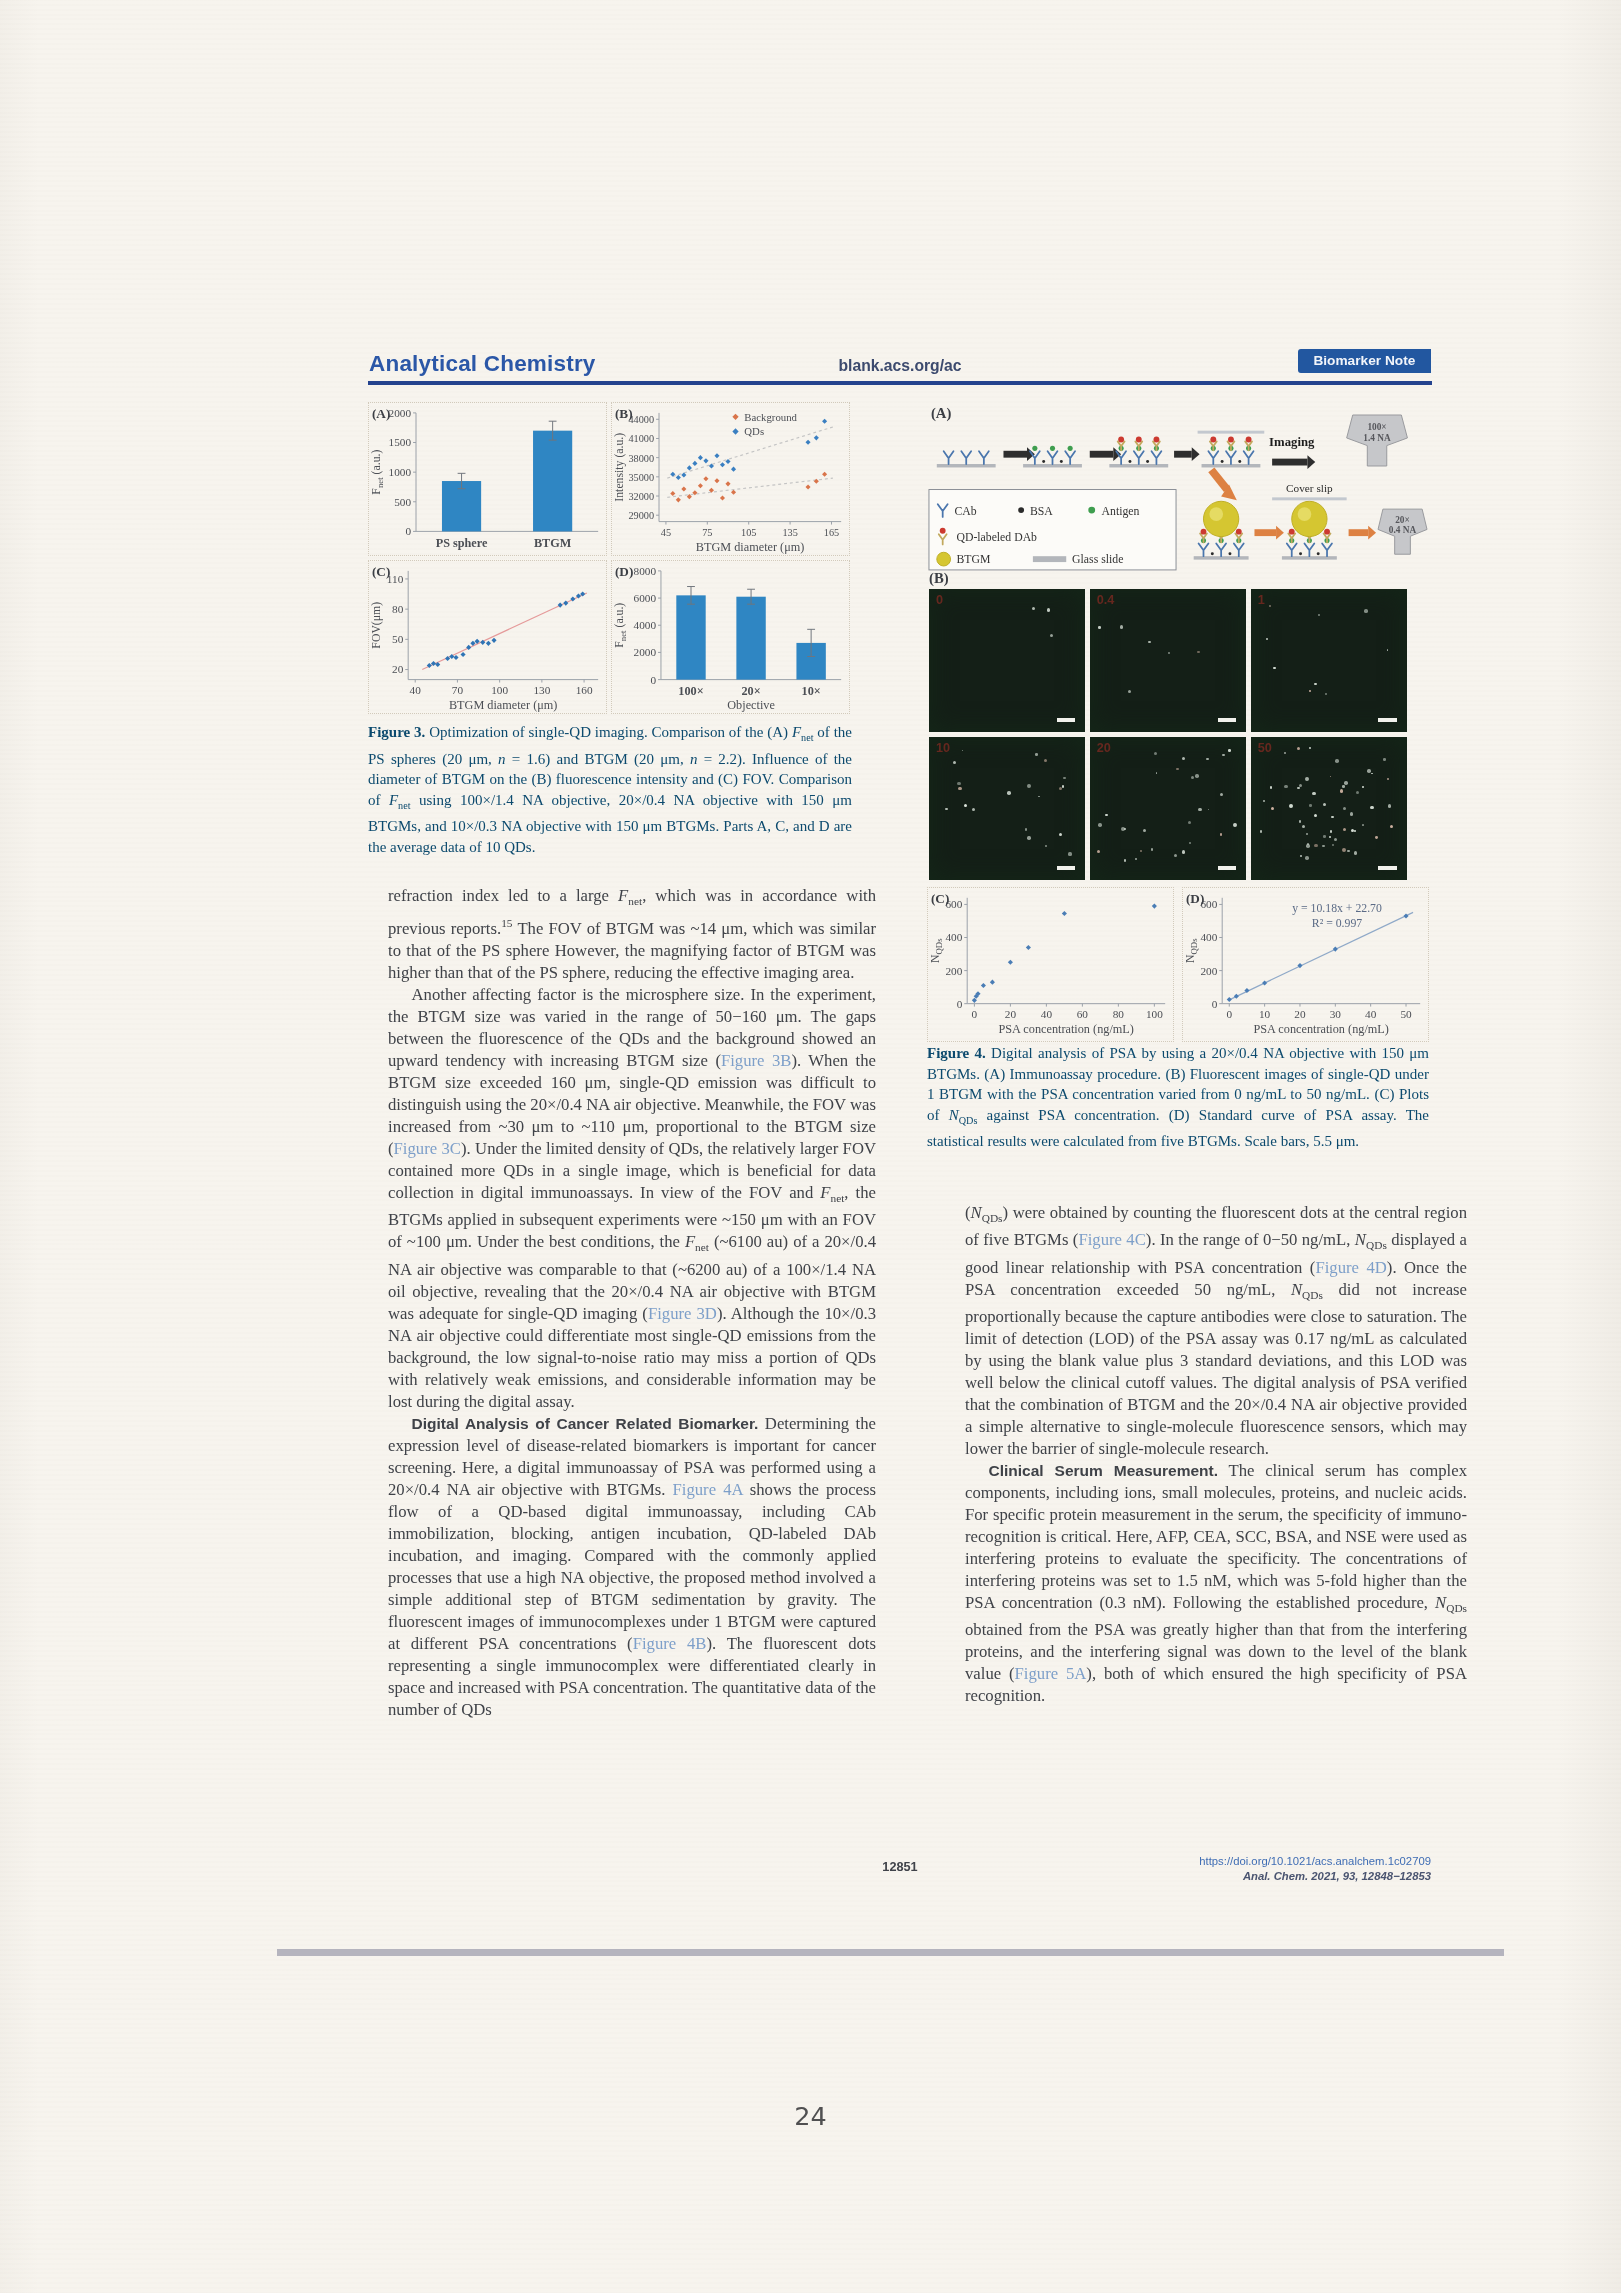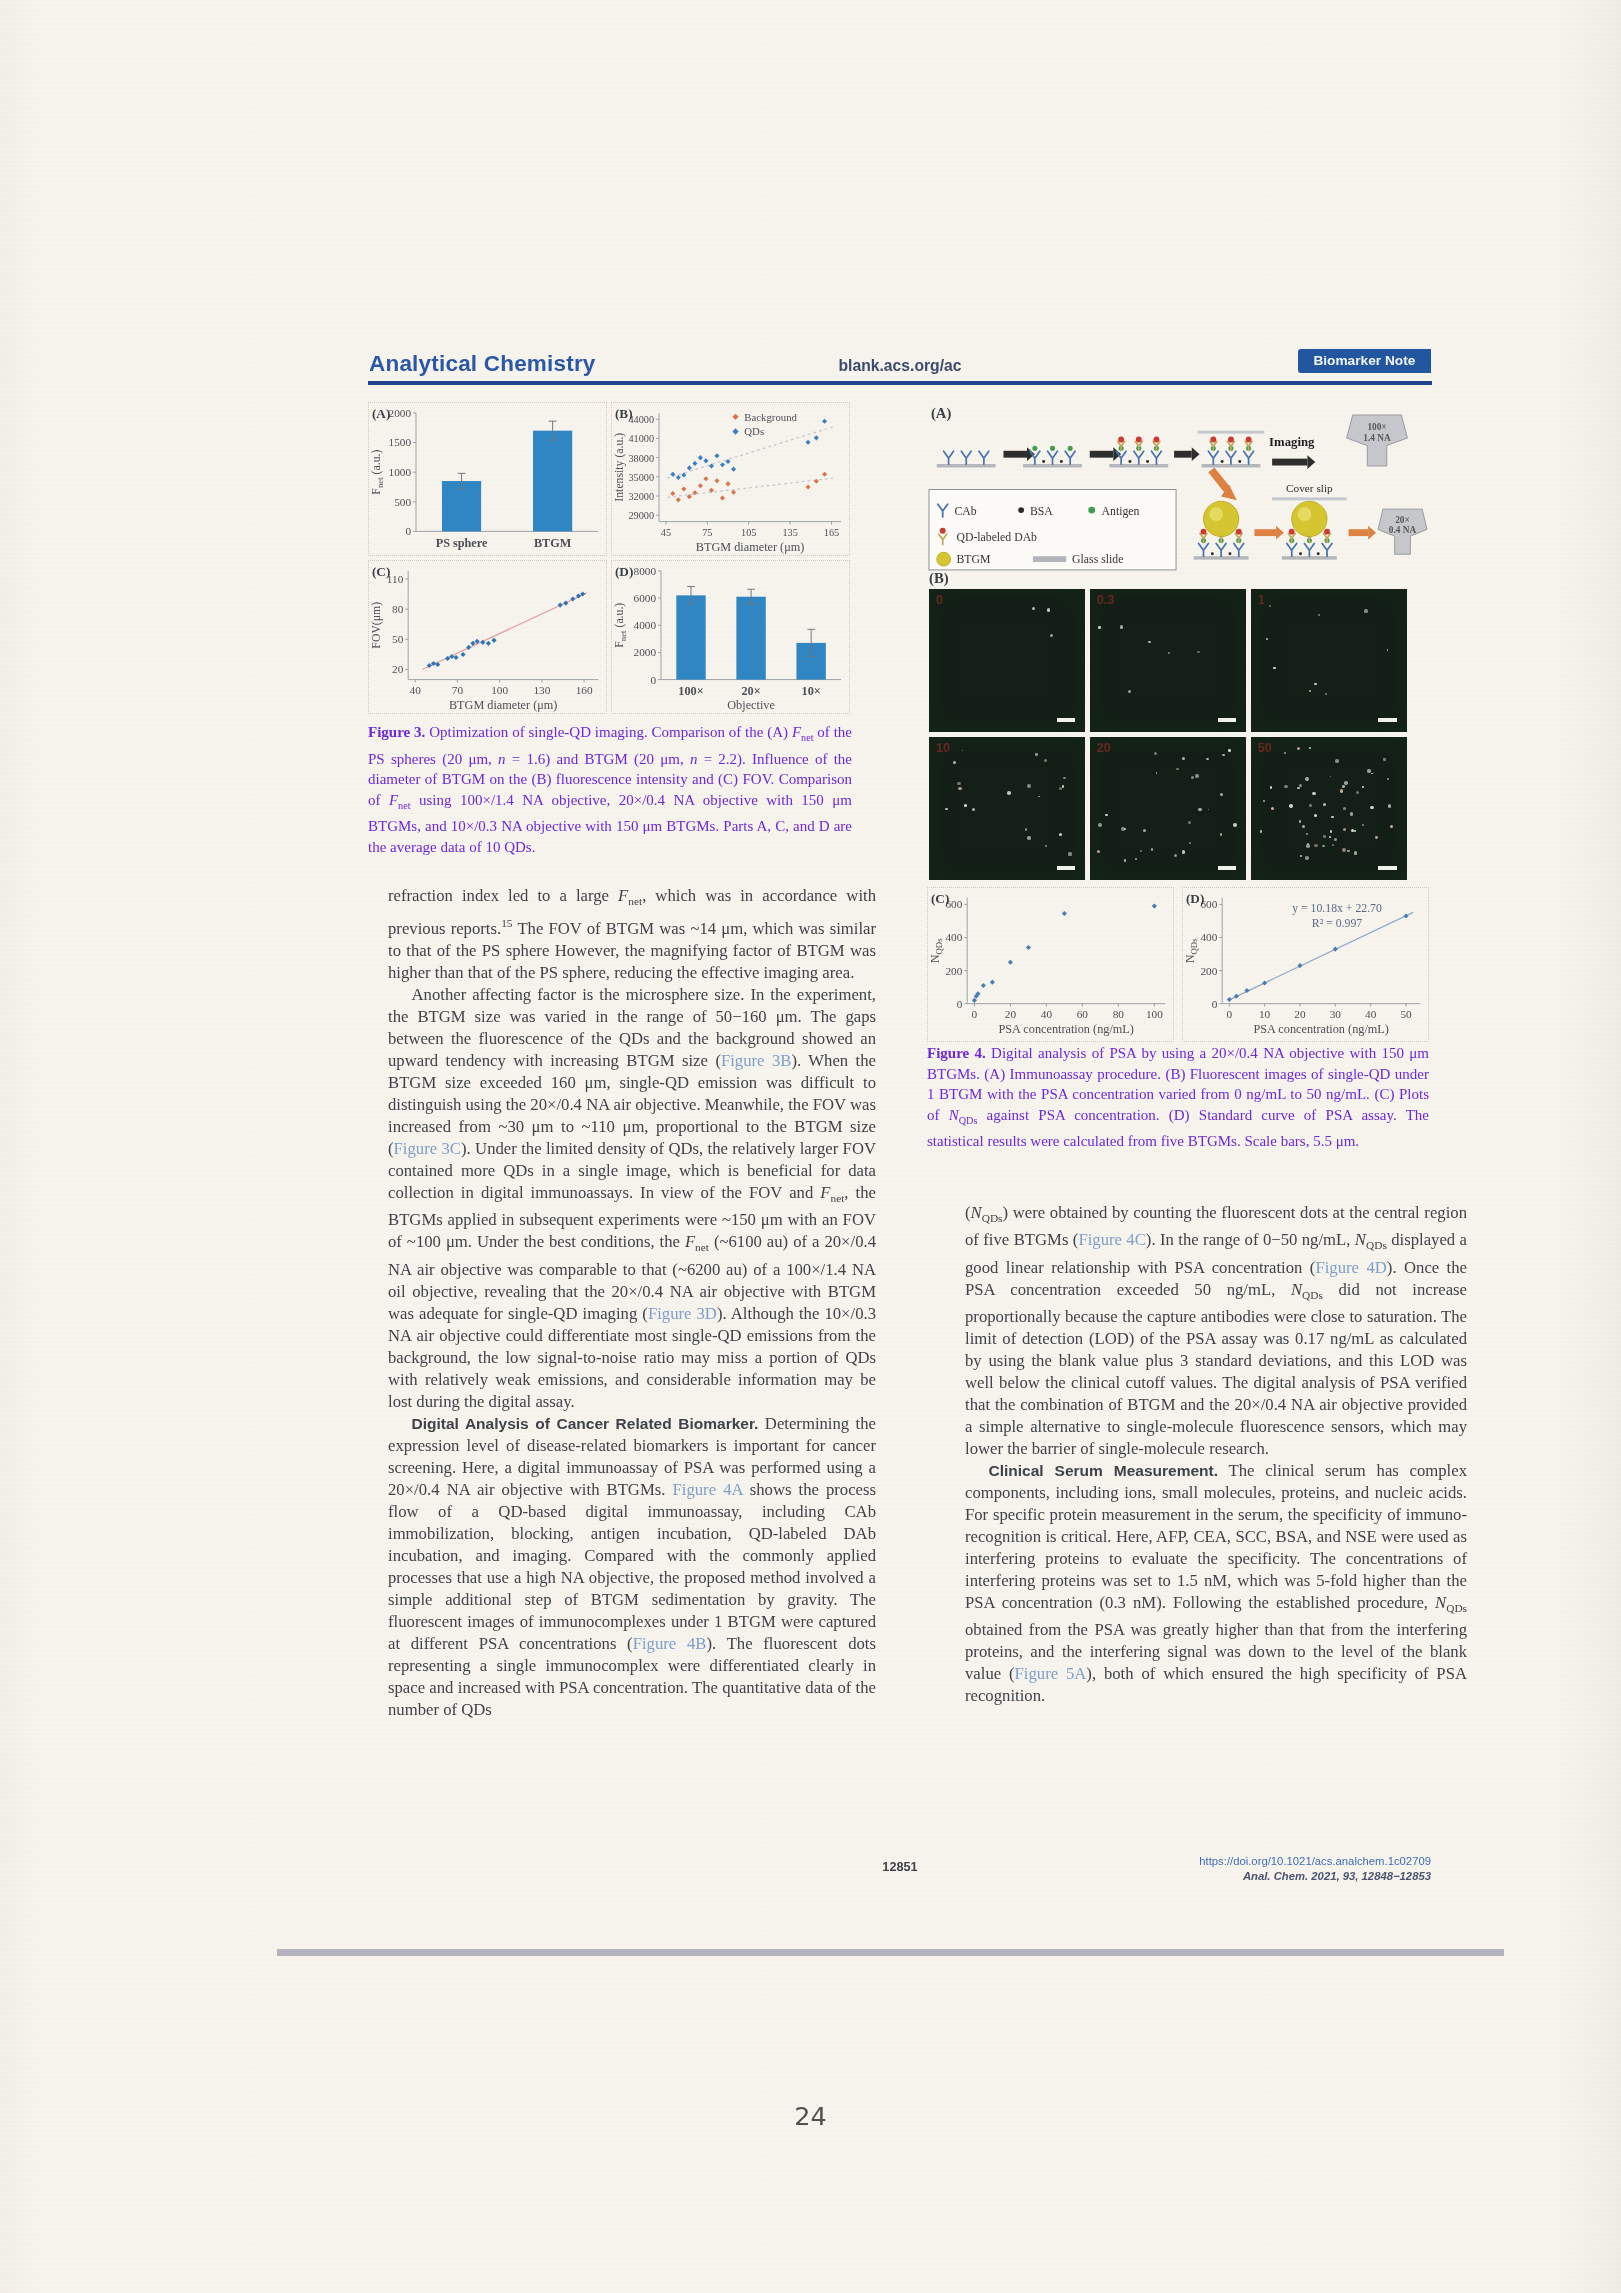--- a/index.html
+++ b/index.html
@@ -16,21 +16,21 @@
   .abs{position:absolute;}
   
   .journal{left:369px;top:351px;font:bold 22.5px "Liberation Sans",sans-serif;color:#2b57a7;letter-spacing:0.2px;}
   .site{left:368px;top:357px;width:1064px;text-align:center;font:bold 15.7px "Liberation Sans",sans-serif;color:#3c4a6e;}
   .badge{right:190px;top:349px;background:#2257a0;color:#f2f5fa;font:bold 13.7px "Liberation Sans",sans-serif;
          padding:3.9px 15.7px 4.9px 15.7px;border-radius:2.9px 0 0 2.9px;}
   .rule{left:368px;top:381px;width:1064px;height:3.9px;background:#24438e;}
   
   .fig3{left:368px;top:402px;width:482px;height:312px;display:grid;grid-template-columns:239px 239px;grid-template-rows:154px 154px;gap:3.9px 3.9px;}
   .chartbox{position:relative;border:1px dotted #d2cabb;box-sizing:border-box;}
-  .cap{font-size:15px;line-height:20.6px;text-align:justify;color:#6d28d9;}
+  .cap{font-size:15px;line-height:20.6px;text-align:justify;color:#0c4a6e;}
   .cap3{left:368px;top:722px;width:484px;}
   .cap4{left:927px;top:1043px;width:502px;}
   
   .col{font-size:16.7px;line-height:22px;text-align:justify;color:#3f4248;}
   .col-left{left:388px;top:885px;width:488px;}
   .col-right{left:965px;top:1202px;width:502px;}
   .col p{margin:0;}
   .col p.ind{text-indent:23.5px;}
   .rh{font-weight:bold;}
   .col .rh{font-family:"Liberation Sans",sans-serif;font-size:0.93em;}
@@ -370,21 +370,21 @@
   <span class="fig4-label-b">(B)</span>
   <div class="micro-grid">
       <div class="mp">
         <span class="mp-label">0</span>
         <i style="left: 77.3%; top: 31.6%; width: 3.1px; height: 3.1px; opacity: 0.66; background: rgb(218, 227, 218);"></i>
         <i style="left: 65.9%; top: 12.3%; width: 3.2px; height: 3.2px; opacity: 0.79; background: rgb(218, 227, 218);"></i>
         <i style="left: 75.6%; top: 13.4%; width: 3.5px; height: 3.5px; opacity: 0.86; background: rgb(218, 227, 218);"></i>
         <b class="sbar"></b>
       </div>
       <div class="mp">
-        <span class="mp-label">0.3</span>
+        <span class="mp-label">0.4</span>
         <i style="left: 5.5%; top: 26.1%; width: 2.5px; height: 2.5px; opacity: 0.88; background: rgb(218, 227, 218);"></i>
         <i style="left: 19.1%; top: 25.5%; width: 3.2px; height: 3.2px; opacity: 0.72; background: rgb(218, 227, 218);"></i>
         <i style="left: 50.1%; top: 43.9%; width: 2px; height: 2px; opacity: 0.56; background: rgb(218, 227, 218);"></i>
         <i style="left: 37.4%; top: 36.2%; width: 2.6px; height: 2.6px; opacity: 0.75; background: rgb(218, 227, 218);"></i>
         <i style="left: 24.2%; top: 70.8%; width: 3.1px; height: 3.1px; opacity: 0.66; background: rgb(218, 227, 218);"></i>
         <i style="left: 68.9%; top: 43.1%; width: 2.3px; height: 2.3px; opacity: 0.47; background: rgb(215, 185, 168);"></i>
         <b class="sbar"></b>
       </div>
       <div class="mp">
         <span class="mp-label">1</span>

